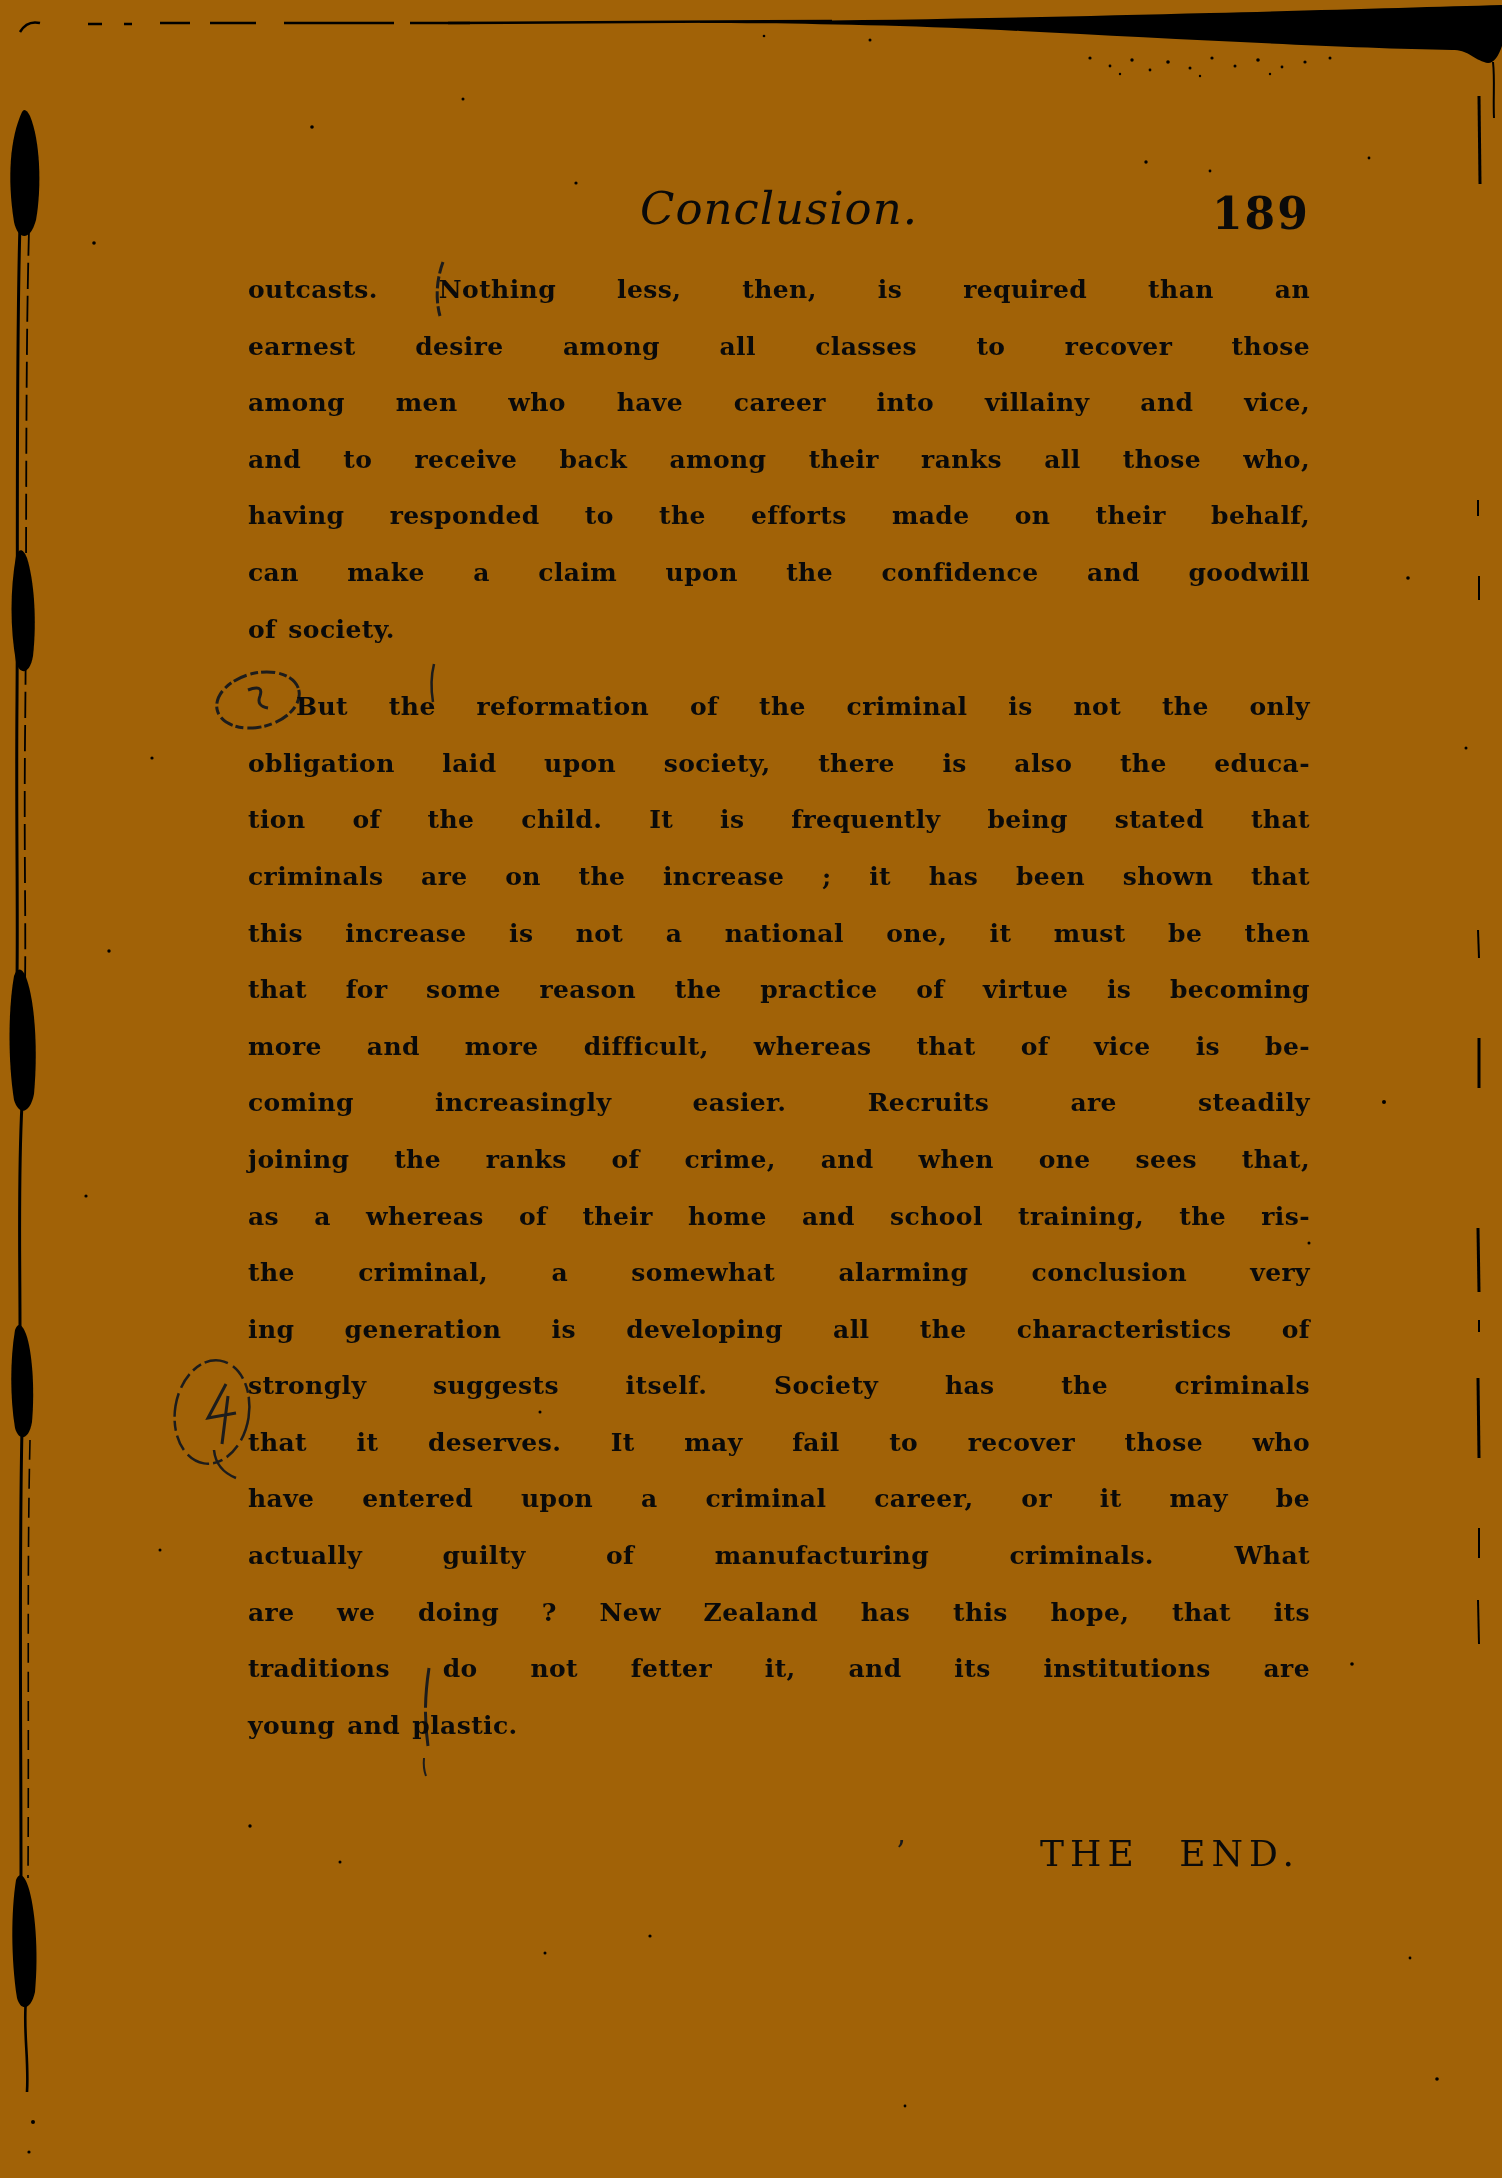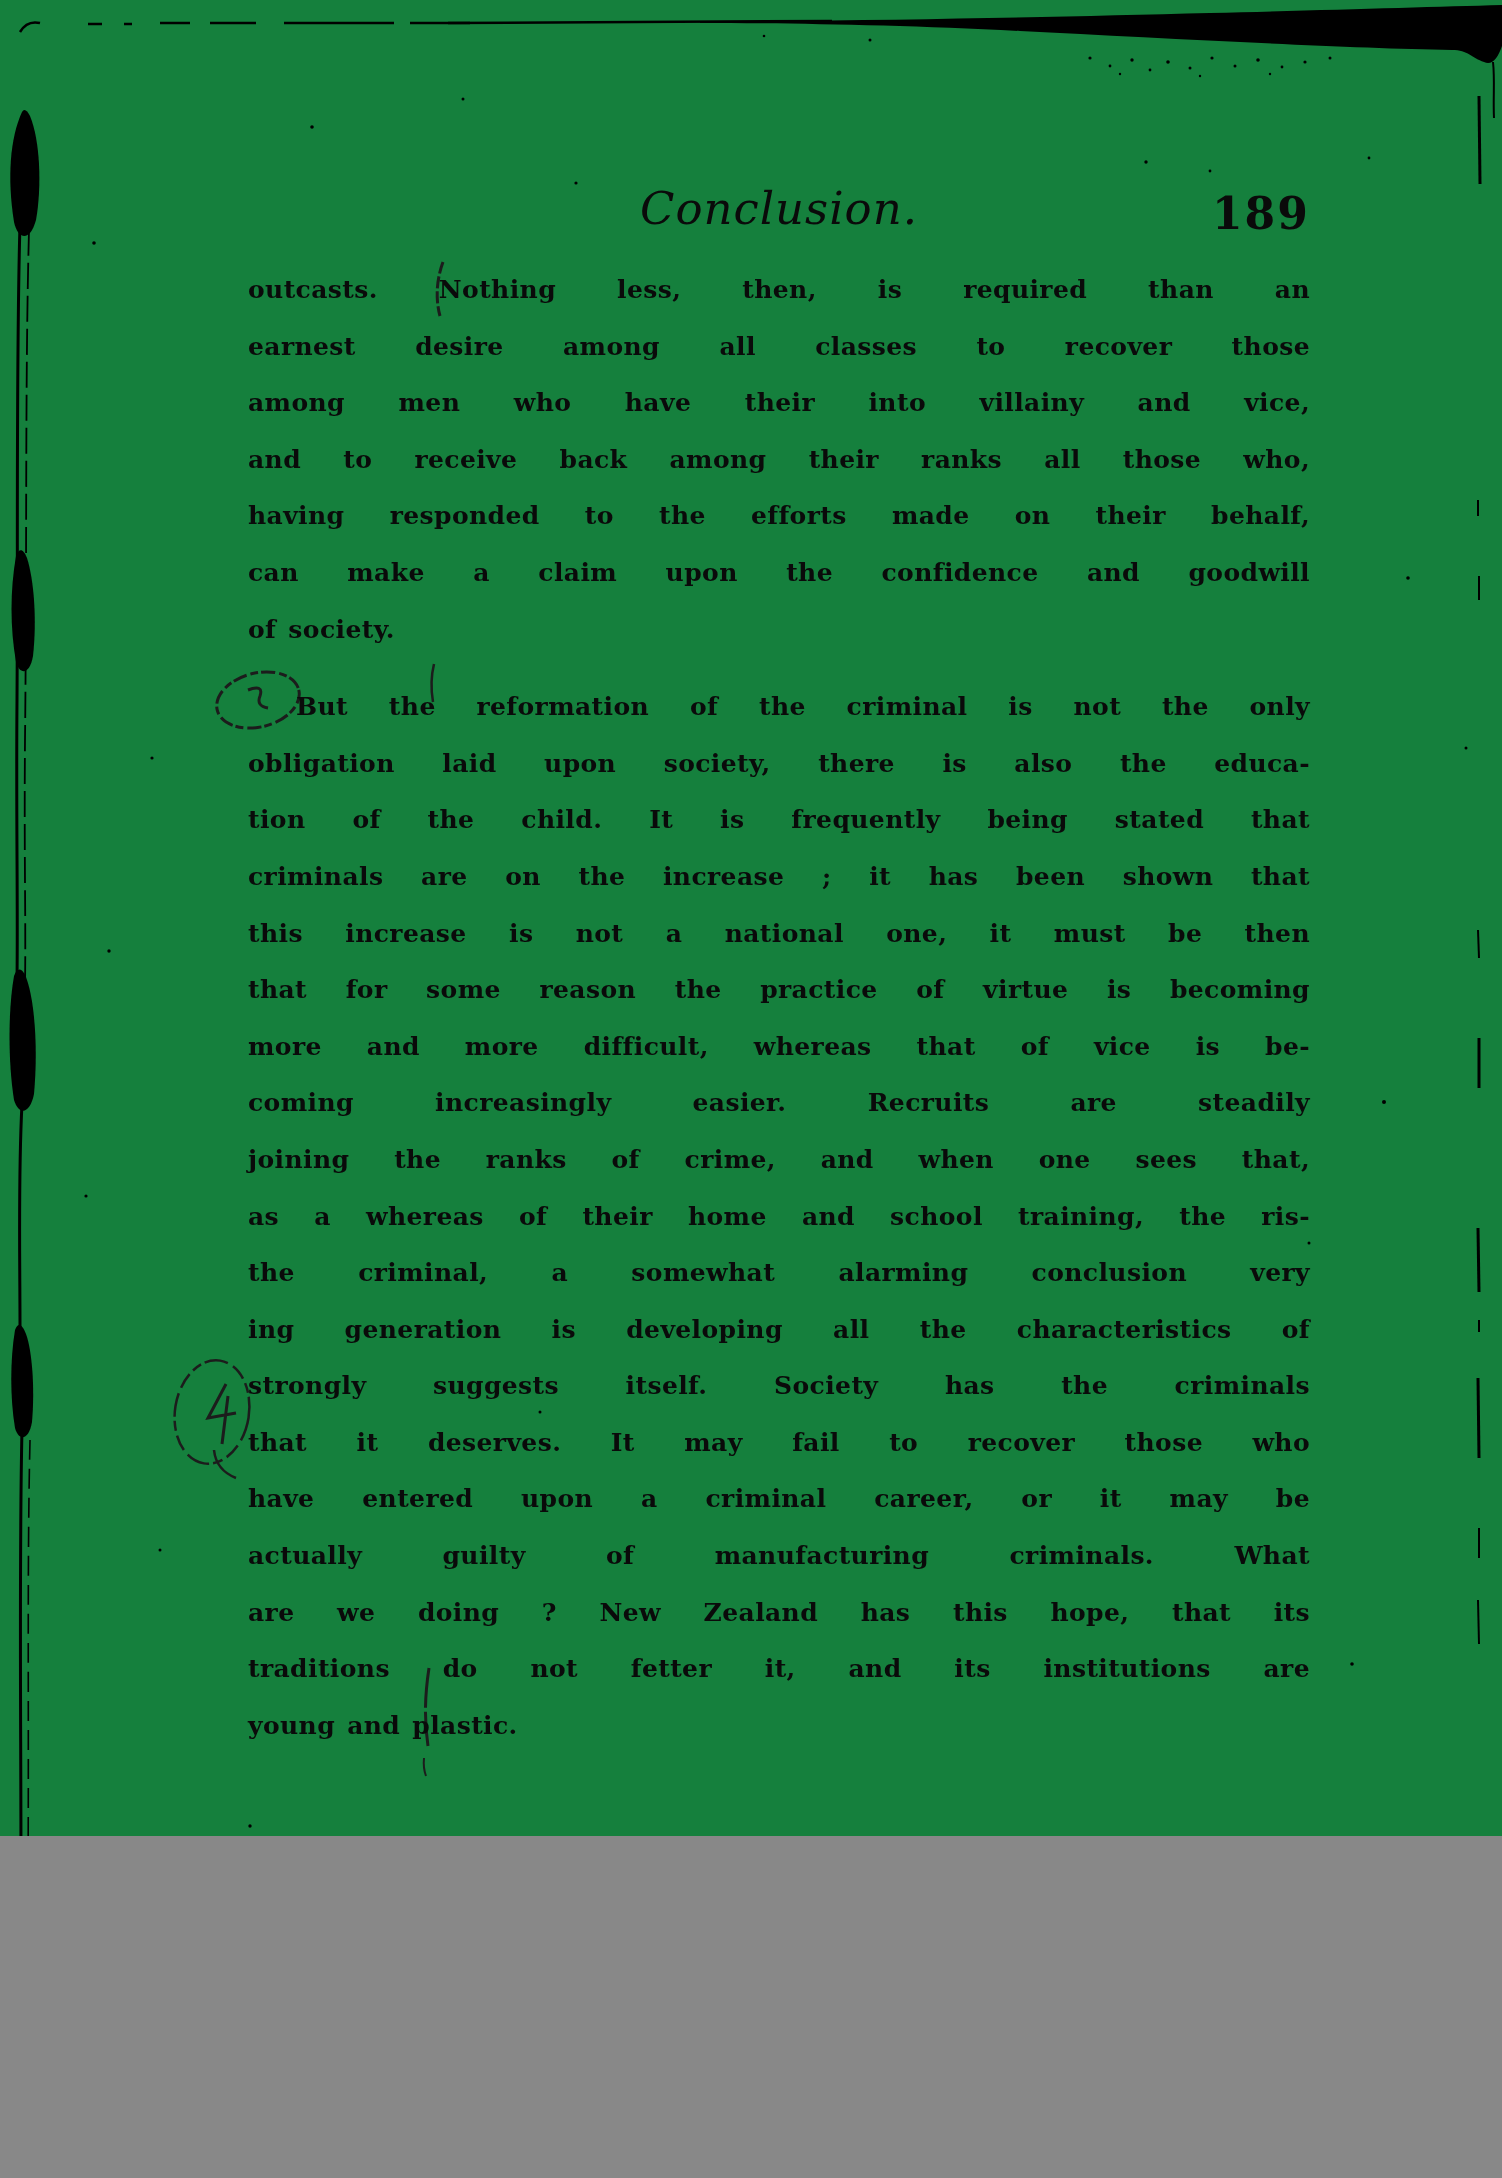--- a/index.html
+++ b/index.html
@@ -1,19 +1,19 @@
 <!DOCTYPE html>
 <html><head>
 <meta charset="utf-8">
 <style>
   html,body{margin:0;padding:0;background:#888;}
   .page{
     position:relative;
-    width:1502px;height:1836px;
-    background:#15803d;
+    width:1502px;height:2178px;
+    background:#a16207;
     overflow:hidden;
     font-family:"DejaVu Serif","Liberation Serif",serif;
     color:#0a0a0a;
   }
   .artifacts{position:absolute;inset:0;width:1502px;height:2178px;pointer-events:none;}
   .running-header{
     position:absolute;left:248px;top:182px;width:1062px;
     text-align:center;font-style:italic;font-size:45px;letter-spacing:1px;
   }
   .page-number{
@@ -148,21 +148,21 @@
       <path d="M424,1758 q-1,10 2,18" stroke-width="2"></path>
     </g>
   </svg>
 
   <div class="running-header">Conclusion.</div>
   <div class="page-number">189</div>
 
   <div class="body-text">
       <div class="line">outcasts.  Nothing less, then, is required than an</div>
       <div class="line">earnest desire among all classes to recover those</div>
-      <div class="line">among men who have their into villainy and vice,</div>
+      <div class="line">among men who have career into villainy and vice,</div>
       <div class="line">and to receive back among their ranks all those who,</div>
       <div class="line">having responded to the efforts made on their behalf,</div>
       <div class="line">can make a claim upon the confidence and goodwill</div>
       <div class="line para-end">of society.</div>
       <div class="line indent">But the reformation of the criminal is not the only</div>
       <div class="line">obligation laid upon society, there is also the educa-</div>
       <div class="line">tion of the child.  It is frequently being stated that</div>
       <div class="line">criminals are on the increase ; it has been shown that</div>
       <div class="line">this increase is not a national one, it must be then</div>
       <div class="line">that for some reason the practice of virtue is becoming</div>

